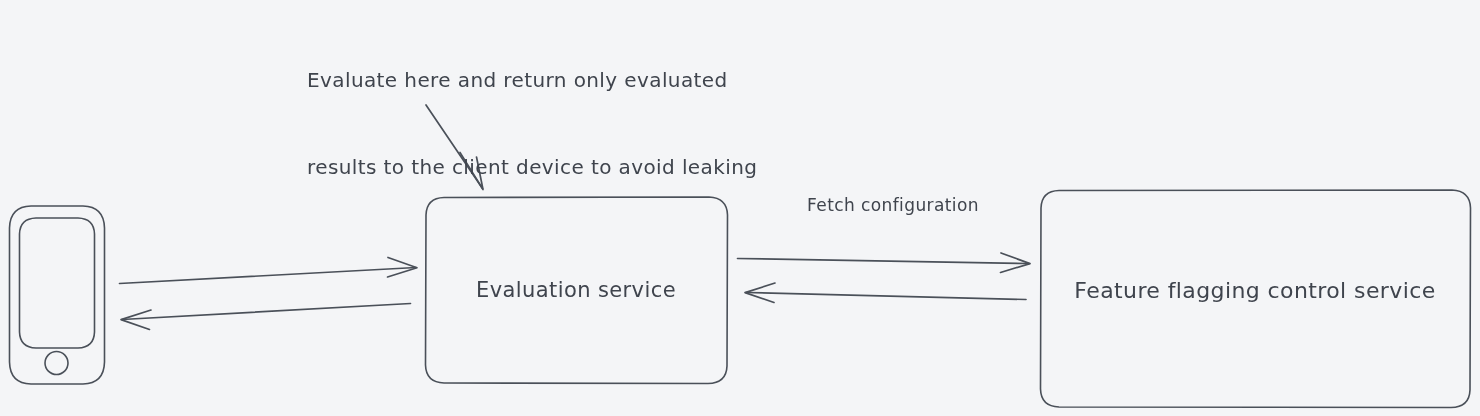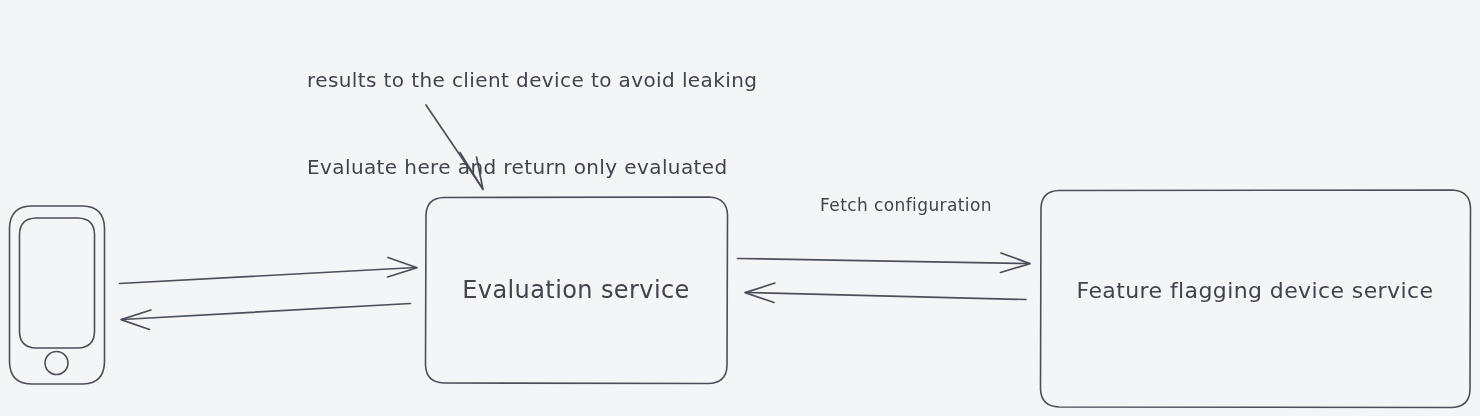--- a/index.html
+++ b/index.html
@@ -45,21 +45,21 @@
   }
   .hand-text {
     position: absolute;
     color: #3f444d;
     font-family: "DejaVu Sans", sans-serif;
     font-weight: 400;
     white-space: pre;
     letter-spacing: 0.4px;
   }
   .node-label {
-    font-size: 24px;
+    font-size: 21px;
     line-height: 22px;
   }
   .edge-label {
     font-size: 17px;
     line-height: 20px;
   }
   .note-text {
     font-size: 20px;
     line-height: 29px;
   }
@@ -143,22 +143,22 @@
 
     <g>
       <path class="edge-line" d="M 426,105 L 482.5,188.5"></path>
       <path class="edge-head" d="M 460,152.5 L 483,189.5 L 476.5,157"></path>
     </g>
 
   </svg>
 
   <div class="hand-text node-label centered-label" style="left: 576px; top: 290px;">Evaluation service</div>
 
-  <div class="hand-text node-label centered-label" style="left: 1255px; top: 291px; font-size: 22px;">Feature flagging device service</div>
+  <div class="hand-text node-label centered-label" style="left: 1255px; top: 291px; font-size: 22px;">Feature flagging control service</div>
 
-  <div class="hand-text edge-label centered-label" style="left: 893px; top: 205px; margin-left: 13px;">Fetch configuration</div>
+  <div class="hand-text edge-label centered-label" style="left: 893px; top: 205px;">Fetch configuration</div>
 
   <div class="hand-text note-text" style="left: 307px; top: 8px;">
+    <div>Evaluate here and return only evaluated</div>
     <div>results to the client device to avoid leaking</div>
-    <div>Evaluate here and return only evaluated</div>
   </div>
 
 </div>
 
 </body></html>

